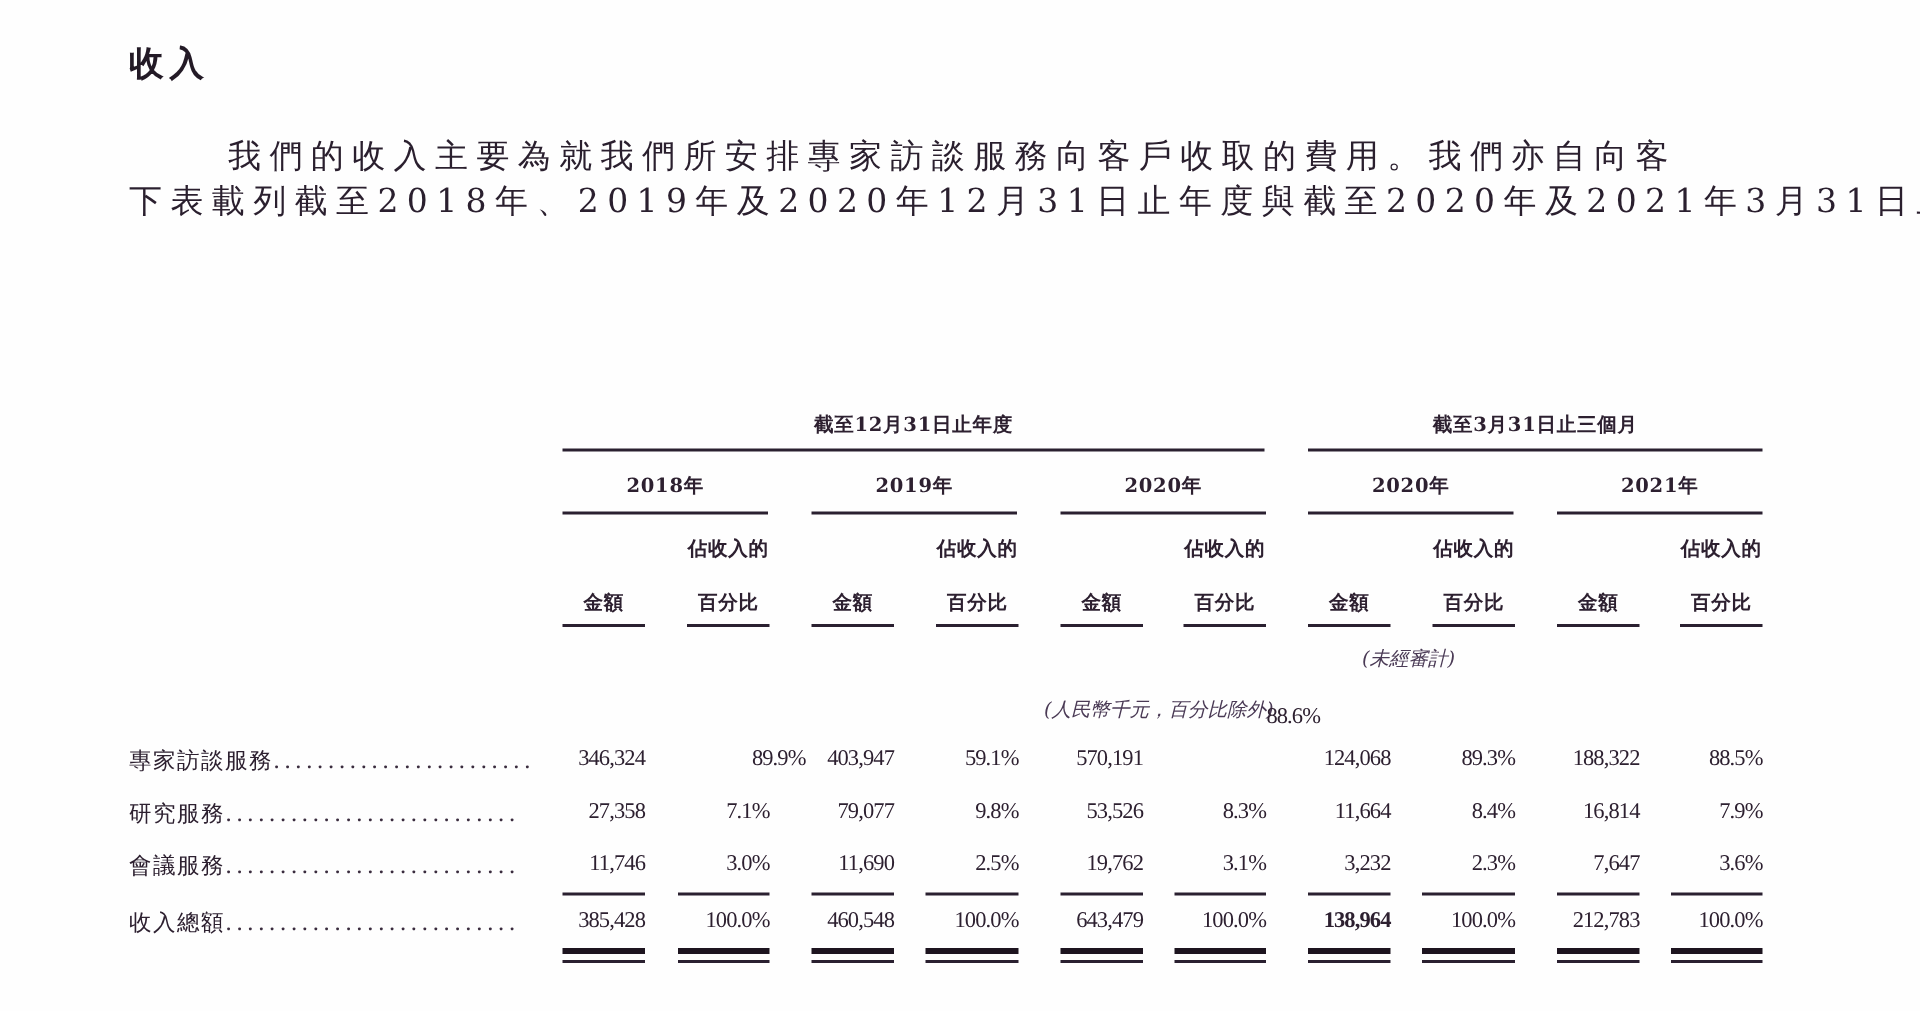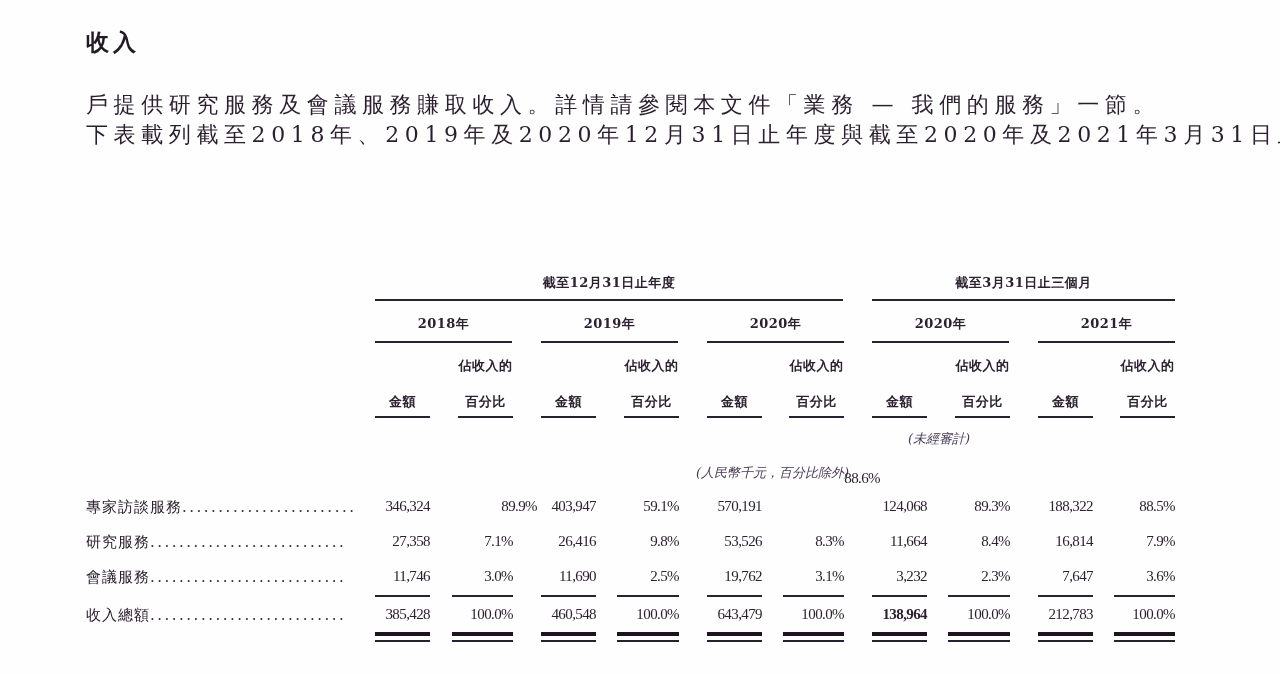--- a/index.html
+++ b/index.html
@@ -47,21 +47,21 @@
     }
   </style>
 </head>
 <body>
 
 <div class="page">
 
   <div class="heading">收入</div>
 
   <div class="para">
-    <span class="line">戶提供研究服務及會議服務賺取收入。詳情請參閱本文件「業務 — 我們的服務」一節。</span>
+    <span class="line indent">我們的收入主要為就我們所安排專家訪談服務向客戶收取的費用。我們亦自向客</span>
     <span class="line">下表載列截至2018年、2019年及2020年12月31日止年度與截至2020年及2021年3月31日止</span>
   </div>
 
   <div class="tbl">
 
     <div class="hdr-text" style="left:375px;width:468px;top:274px;">截至12月31日止年度</div>
     <div class="rule" style="left:375px;width:468px;top:299px;"></div>
     <div class="hdr-text" style="left:872px;width:303px;top:274px;">截至3月31日止三個月</div>
     <div class="rule" style="left:872px;width:303px;top:299px;"></div>
 
@@ -121,21 +121,21 @@
     <div class="cell" style="left:842px;width:85px;top:498px;">124,068</div>
     <div class="cell" style="left:925px;width:85px;top:498px;">89.3%</div>
     <div class="cell" style="left:1008px;width:85px;top:498px;">188,322</div>
     <div class="cell" style="left:1090px;width:85px;top:498px;">88.5%</div>
 
     <div class="row-label" style="top:533px;">
       <span>研究服務</span><span class="dots">...........................</span>
     </div>
     <div class="cell" style="left:345px;width:85px;top:533px;">27,358</div>
     <div class="cell" style="left:428px;width:85px;top:533px;">7.1%</div>
-    <div class="cell" style="left:511px;width:85px;top:533px;">26,416</div>
+    <div class="cell" style="left:511px;width:85px;top:533px;">79,077</div>
     <div class="cell" style="left:594px;width:85px;top:533px;">9.8%</div>
     <div class="cell" style="left:677px;width:85px;top:533px;">53,526</div>
     <div class="cell" style="left:759px;width:85px;top:533px;">8.3%</div>
     <div class="cell" style="left:842px;width:85px;top:533px;">11,664</div>
     <div class="cell" style="left:925px;width:85px;top:533px;">8.4%</div>
     <div class="cell" style="left:1008px;width:85px;top:533px;">16,814</div>
     <div class="cell" style="left:1090px;width:85px;top:533px;">7.9%</div>
 
     <div class="row-label" style="top:568px;">
       <span>會議服務</span><span class="dots">...........................</span>

